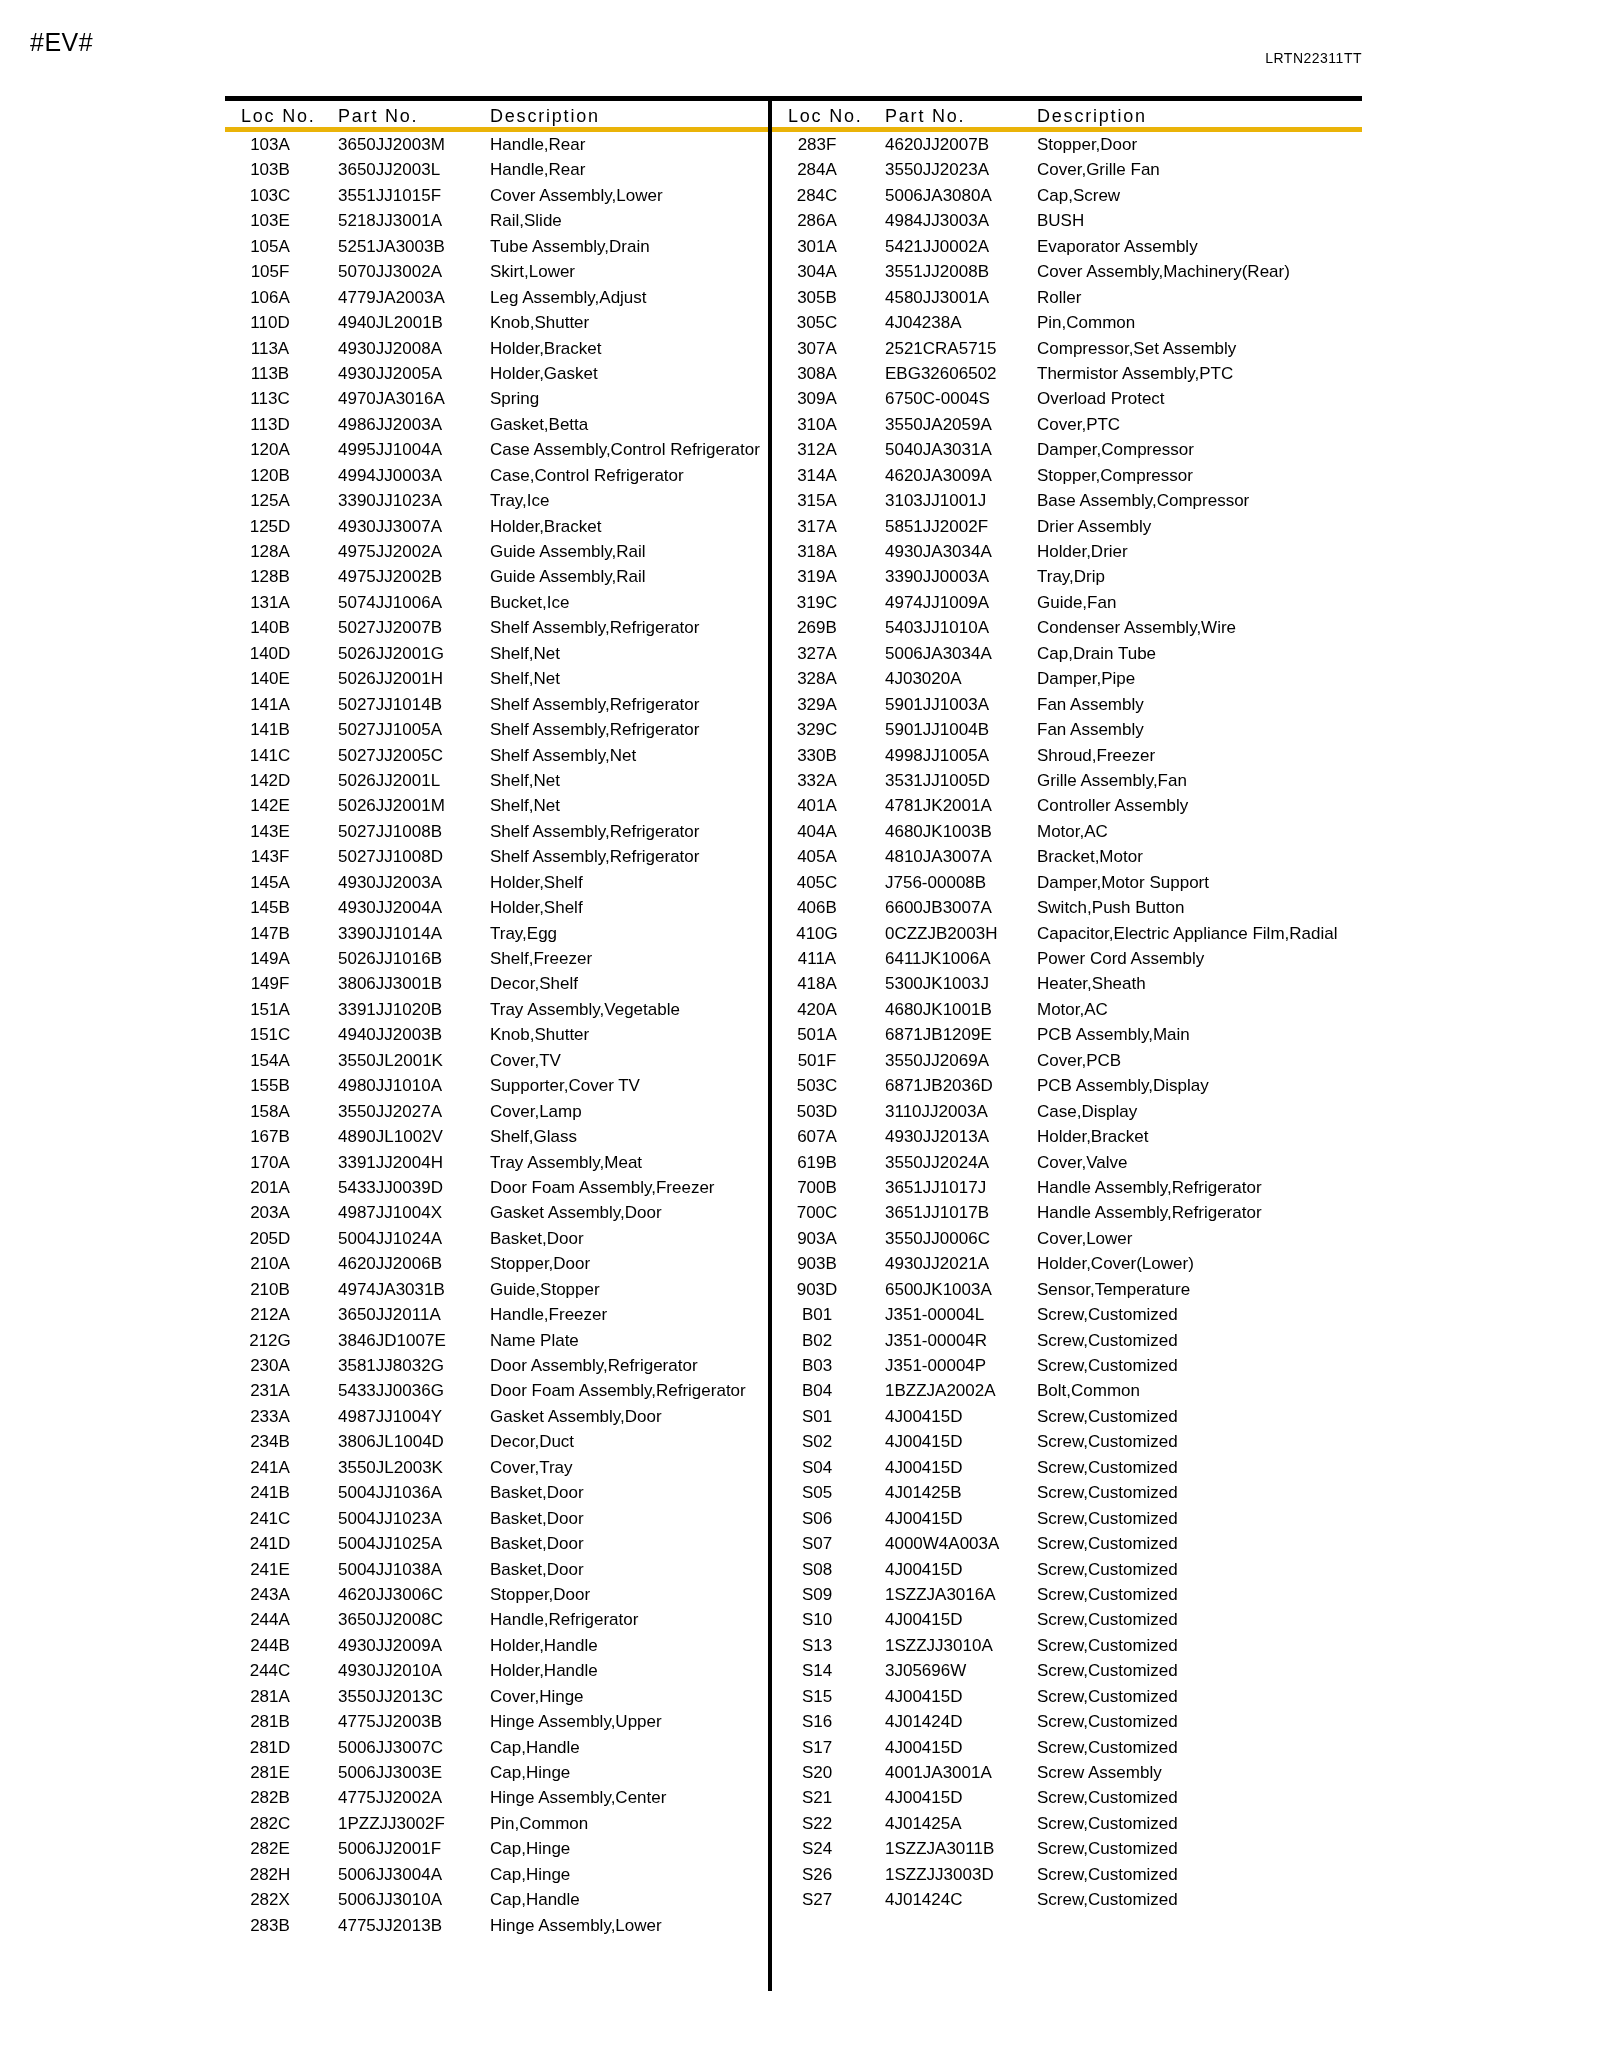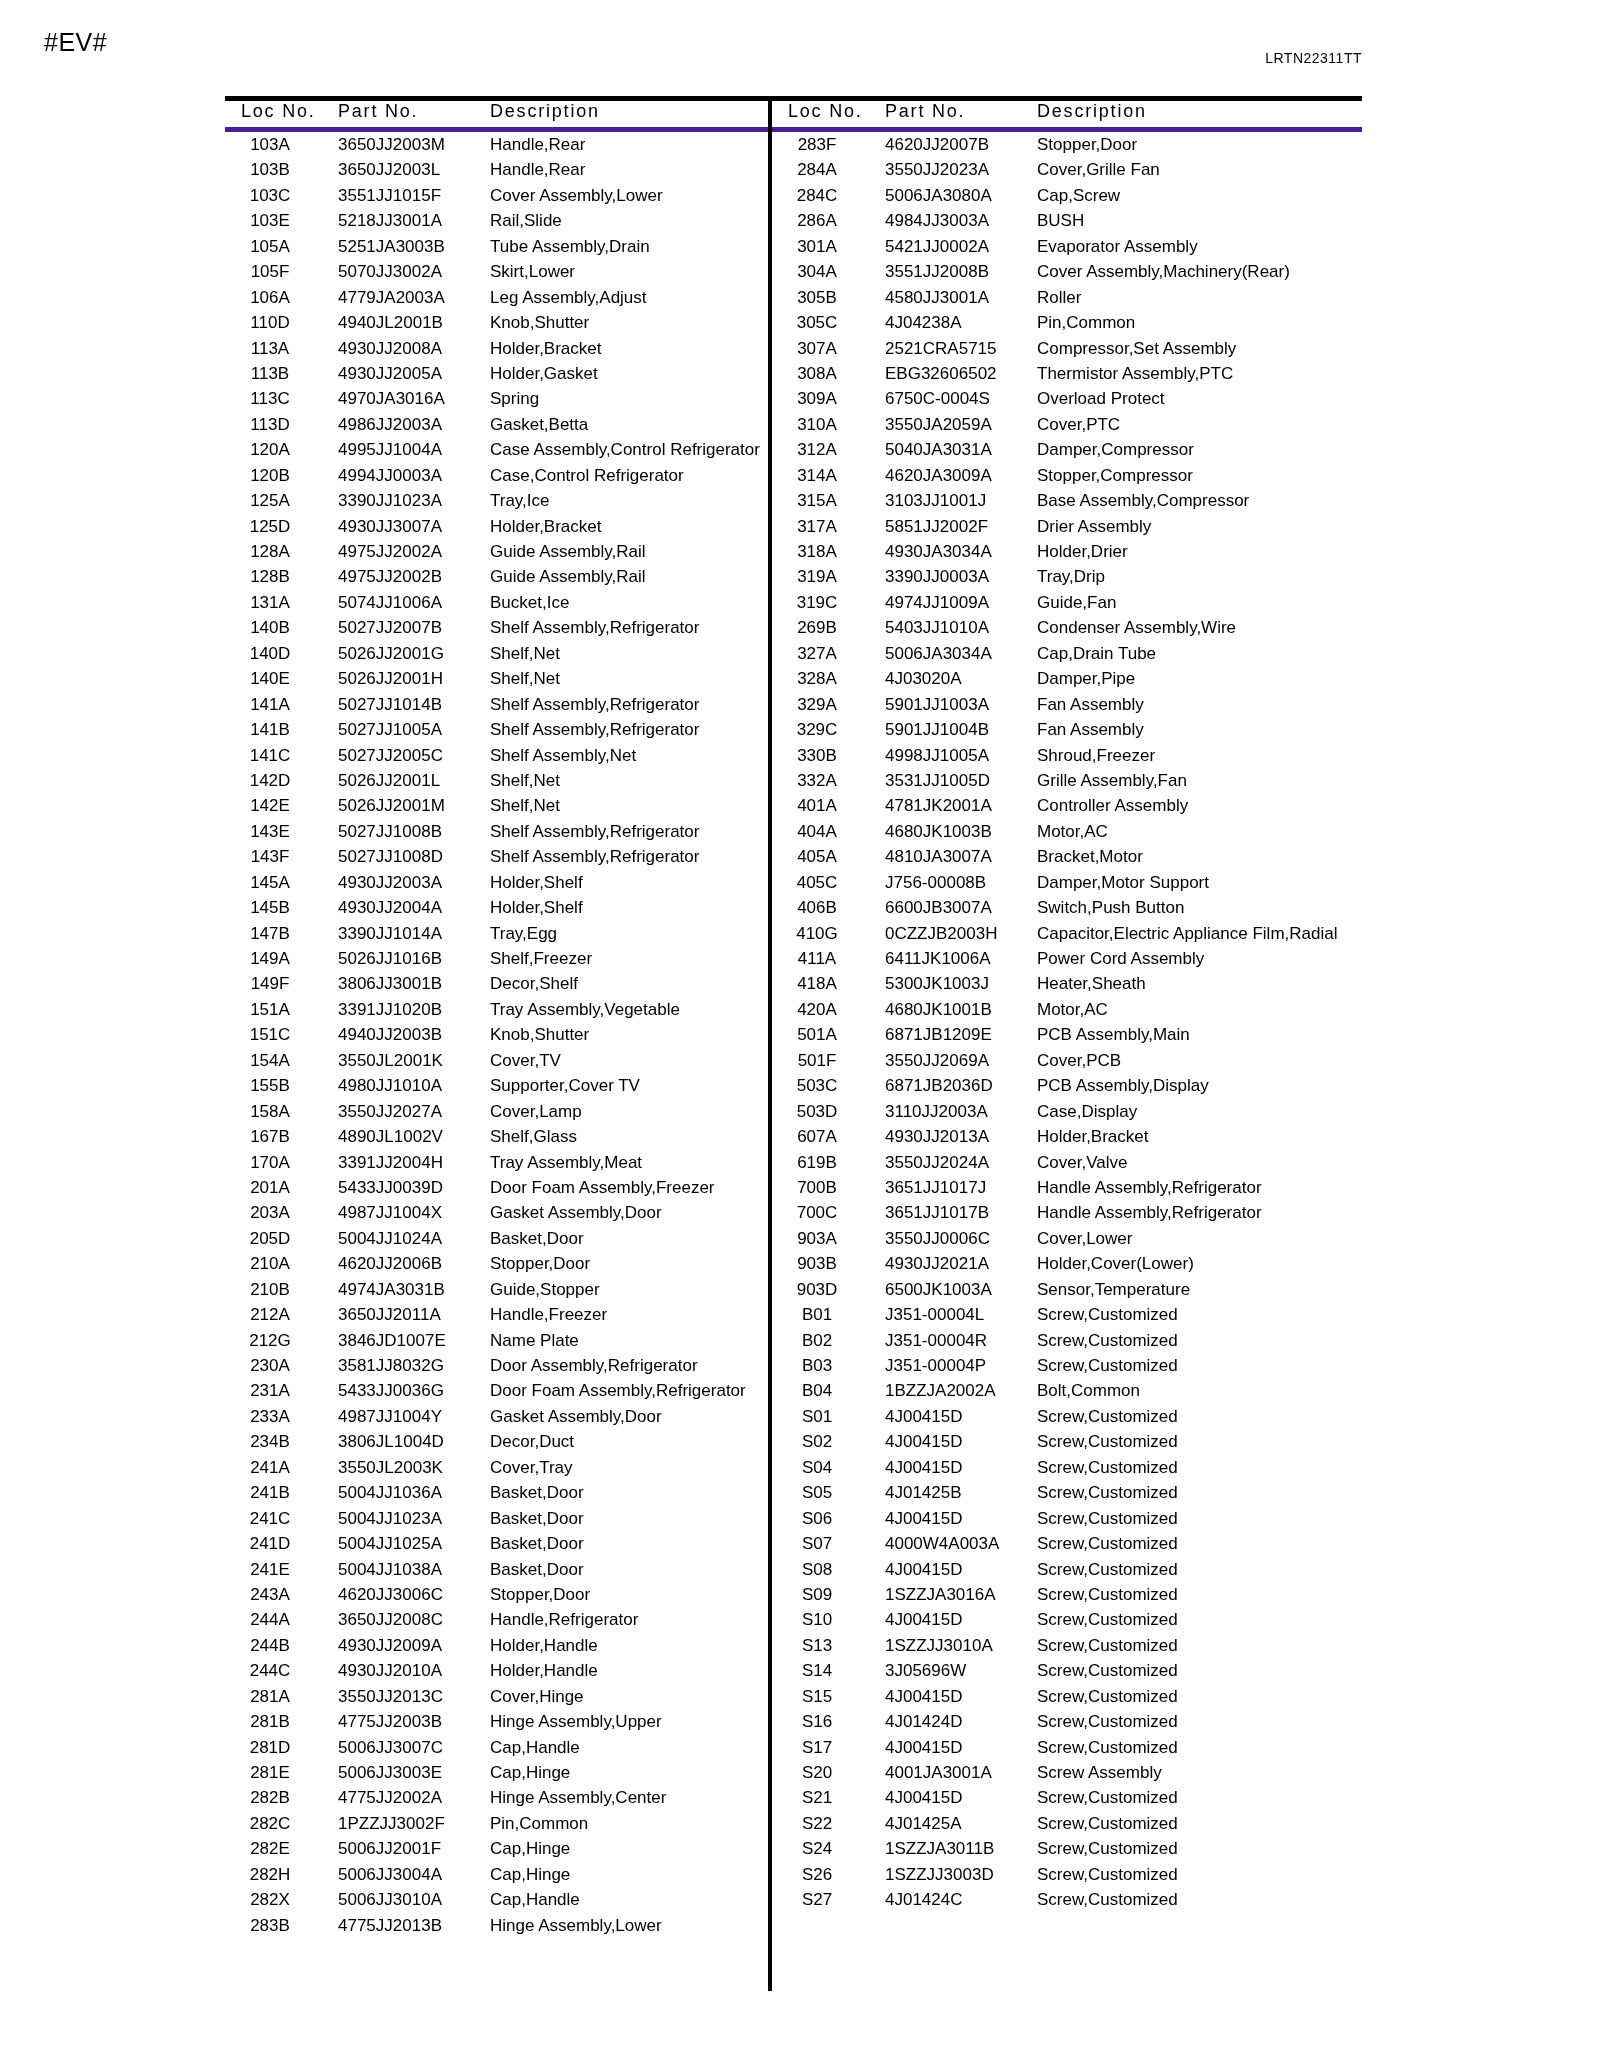--- a/index.html
+++ b/index.html
@@ -9,21 +9,21 @@
   }
   body {
     width: 1600px;
     height: 2071px;
     position: relative;
     font-family: "Liberation Sans", sans-serif;
     color: #000000;
   }
   .page-marker {
     position: absolute;
-    left: 44px;
+    left: 30px;
     top: 28px;
     font-size: 25px;
     letter-spacing: 0.5px;
     text-align: center;
   }
   .doc-title {
     position: absolute;
     left: 225px;
     top: 50px;
     width: 1137px;
@@ -33,23 +33,23 @@
   }
   .parts-table {
     position: absolute;
     left: 225px;
     top: 96px;
     width: 1137px;
   }
   .table-head {
     display: flex;
     border-top: 5px solid #000;
-    border-bottom: 5px solid #4c1d95;
+    border-bottom: 5px solid #eab308;
     height: 26px;
-    align-items: flex-start;
+    align-items: flex-end;
   }
   .half {
     width: 547px;
     box-sizing: border-box;
   }
   .half.right {
     width: 590px;
   }
   .table-body {
     display: flex;

